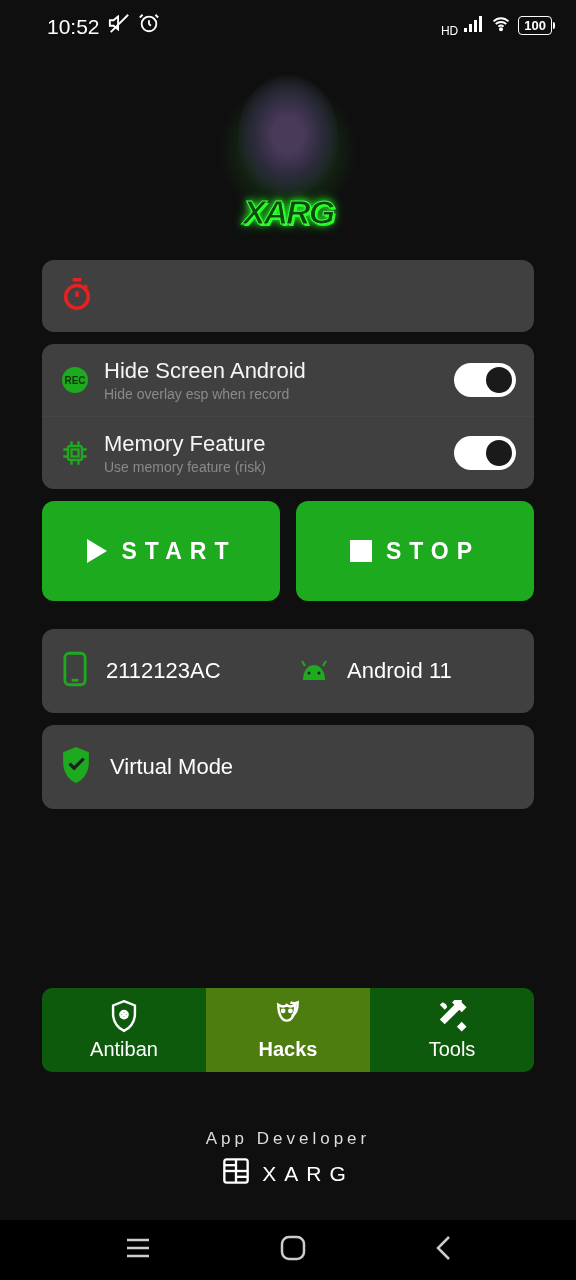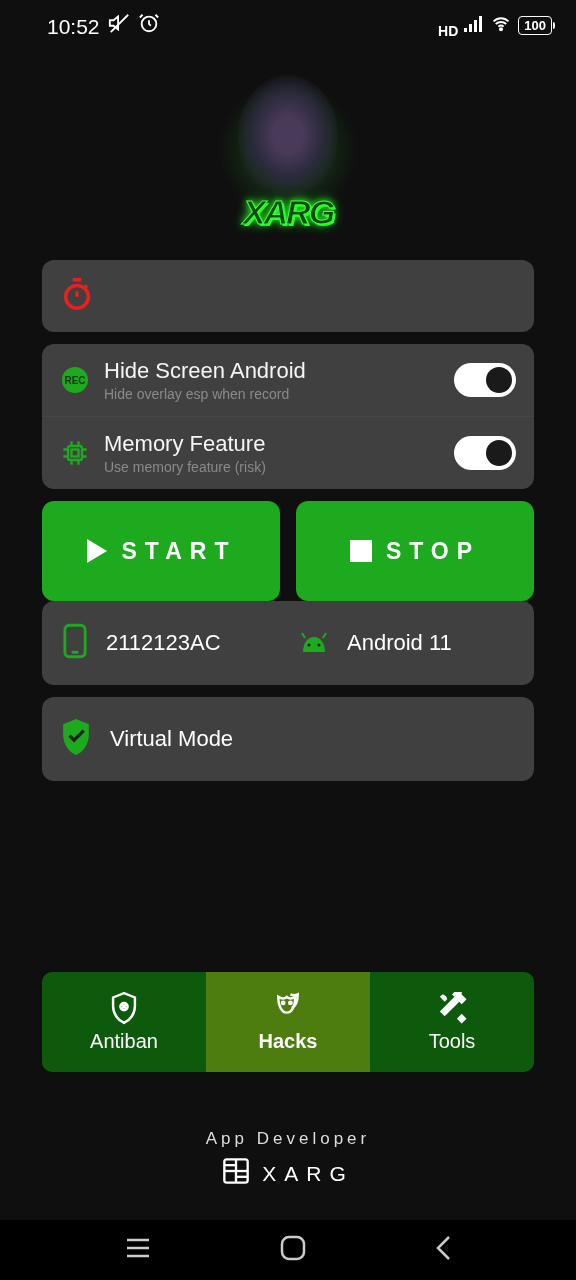--- a/index.html
+++ b/index.html
@@ -106,20 +106,21 @@
   content: '';
   position: absolute;
   width: 26px; height: 26px;
   background: #1a1a1a;
   border-radius: 50%;
   top: 4px; right: 4px;
 }
 .btn-row {
   display: flex;
   gap: 16px;
+  margin-bottom: 28px;
 }
 .btn {
   flex: 1;
   height: 100px;
   background: #1eaa1e;
   border-radius: 12px;
   display: flex;
   align-items: center;
   justify-content: center;
   gap: 14px;
@@ -139,21 +140,21 @@
   display: flex;
   align-items: center;
   gap: 16px;
   flex: 1;
 }
 .info-text { font-size: 22px; font-weight: 400; }
 .bottom-tabs {
   position: absolute;
   bottom: 208px;
   left: 42px; right: 42px;
-  height: 100px;
+  height: 84px;
   display: flex;
   border-radius: 10px;
   overflow: hidden;
 }
 .tab {
   flex: 1;
   display: flex;
   flex-direction: column;
   align-items: center;
   justify-content: center;
@@ -223,21 +224,21 @@
         </svg>
     </span>
     <span>
       <svg width="22" height="22" viewBox="0 0 24 24" fill="none" stroke="#fff" stroke-width="2">
           <circle cx="12" cy="13" r="8"></circle>
           <path d="M5 3L2 6M22 6l-3-3M12 9v4l2 2"></path>
         </svg>
     </span>
   </div>
   <div class="status-right">
-    <span style="font-size:14px;font-weight:700;margin-top:12px;">HD</span>
+    <span style="font-size:12px;font-weight:400;margin-top:12px;">HD</span>
     <span>
       <svg width="20" height="16" viewBox="0 0 20 16" fill="#fff">
           <rect x="0" y="12" width="3" height="4"></rect>
           <rect x="5" y="8" width="3" height="8"></rect>
           <rect x="10" y="4" width="3" height="12"></rect>
           <rect x="15" y="0" width="3" height="16"></rect>
         </svg>
     </span>
     <span>
       <svg width="22" height="18" viewBox="0 0 24 24" fill="none" stroke="#fff" stroke-width="2.5">

